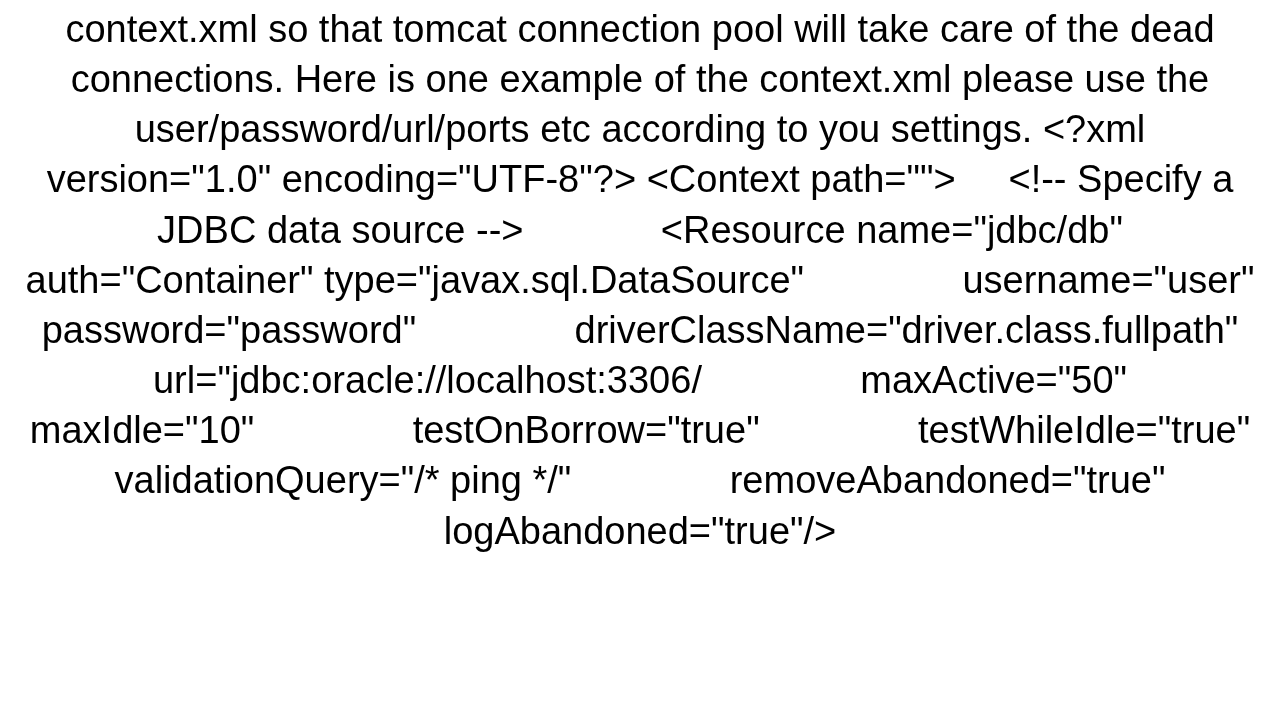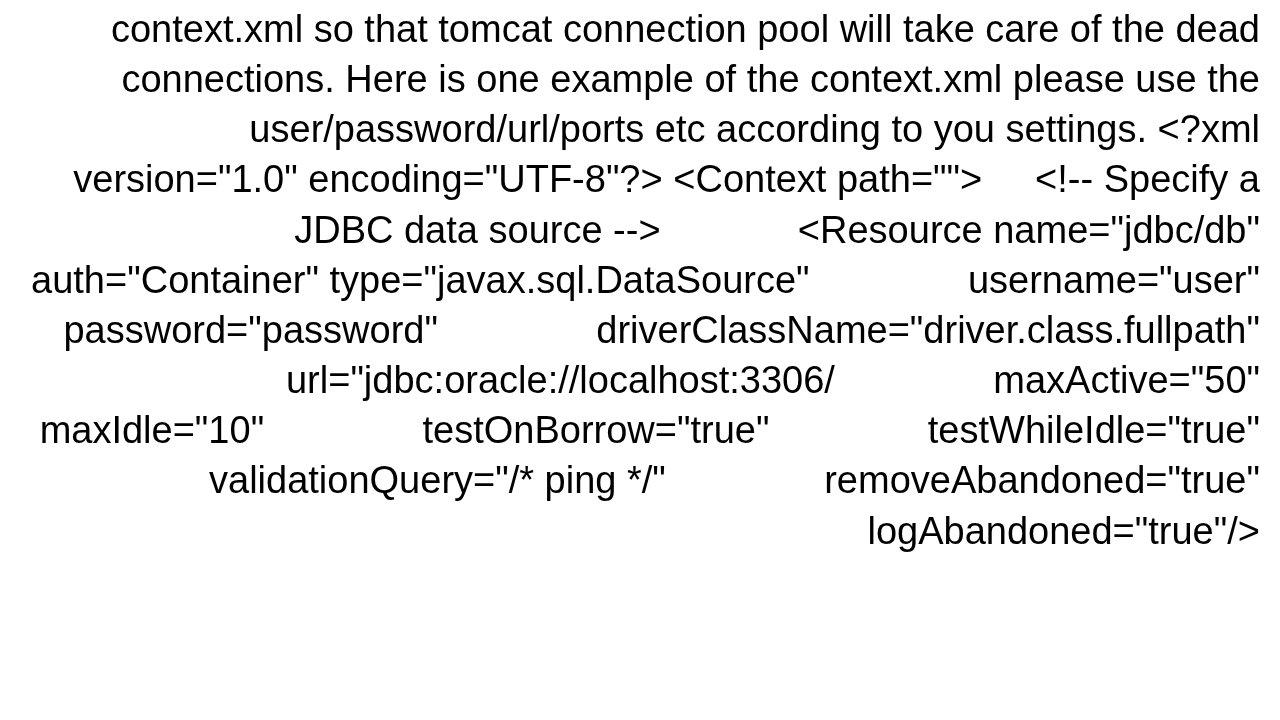--- a/index.html
+++ b/index.html
@@ -19,19 +19,18 @@
     display: flex;
     align-items: flex-start;
     justify-content: center;
   }
   .content {
     padding: 4px 20px 0 20px;
     width: 100%;
     box-sizing: border-box;
     white-space: pre-wrap;
     word-wrap: break-word;
-    text-align: right;
   }
 </style>
 </head>
 <body>
 
 <div class="content">context.xml so that tomcat connection pool will take care of the dead connections. Here is one example of the context.xml please use the user/password/url/ports etc according to you settings. &lt;?xml version="1.0" encoding="UTF-8"?&gt; &lt;Context path=""&gt;     &lt;!-- Specify a JDBC data source --&gt;             &lt;Resource name="jdbc/db" auth="Container" type="javax.sql.DataSource"               username="user"               password="password"               driverClassName="driver.class.fullpath"               url="jdbc:oracle://localhost:3306/               maxActive="50"               maxIdle="10"               testOnBorrow="true"               testWhileIdle="true"               validationQuery="/* ping */"               removeAbandoned="true"               logAbandoned="true"/&gt;</div>
 
 </body></html>

